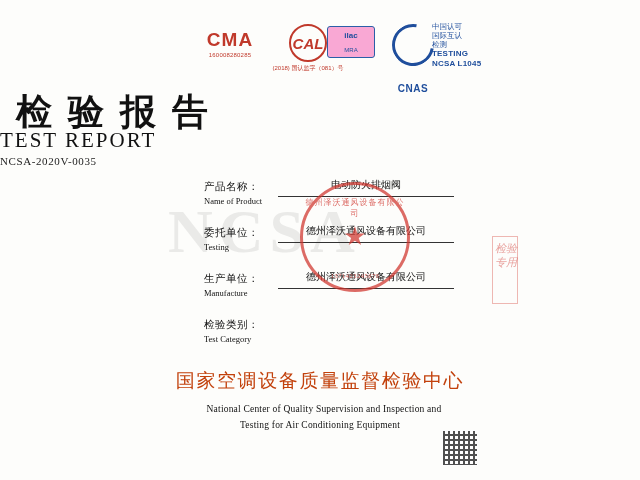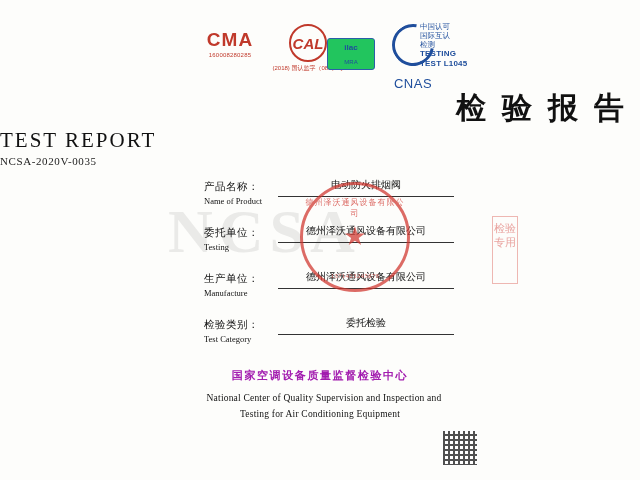--- a/index.html
+++ b/index.html
@@ -92,22 +92,22 @@
   .ilac {
     left: 325px;
     top: 14px;
     width: 52px;
   }
   .ilac-badge {
     width: 46px;
     height: 30px;
     border: 1px solid #2b5fa8;
     border-radius: 3px;
-    margin: 12px auto;
-    background: #22c55e;
+    margin: 0 auto;
+    background: #f9a8d4;
     position: relative;
   }
   .ilac-badge .t1 {
     position: absolute;
     left: 0; right: 0;
     top: 4px;
     font-family: "Liberation Sans", sans-serif;
     font-size: 8px;
     font-weight: bold;
     color: #1f4e9c;
@@ -131,30 +131,30 @@
     width: 36px;
     height: 36px;
     margin: 0 auto;
     border-radius: 50%;
     border: 3px solid #1f4e9c;
     border-right-color: transparent;
     transform: rotate(-35deg);
   }
   .cnas-text {
     font-family: "Liberation Sans", sans-serif;
-    font-weight: normal;
-    font-size: 13px;
+    font-weight: bold;
+    font-size: 10px;
     color: #1f4e9c;
-    margin-top: 10px;
+    margin-top: 17px;
     letter-spacing: 0.5px;
   }
 
   
   .cnas-block {
-    left: 420px;
+    left: 432px;
     top: 10px;
     width: 96px;
     text-align: left;
     font-family: "Liberation Sans", sans-serif;
     color: #1f4e9c;
     line-height: 1.22;
   }
   .cnas-block .cn {
     font-size: 7.5px;
   }
@@ -163,23 +163,23 @@
     font-weight: bold;
     letter-spacing: 0.2px;
   }
 
   
   .title-cn {
     position: absolute;
     top: 88px;
     left: 0;
     width: 640px;
-    text-align: right;
+    text-align: left;
     font-family: "Liberation Serif", serif;
-    font-size: 30px;
+    font-size: 36px;
     font-weight: bold;
     letter-spacing: 16px;
     text-indent: 16px;
     color: #111;
   }
   .title-en {
     position: absolute;
     top: 128px;
     left: 0;
     width: 604px;
@@ -245,24 +245,24 @@
 
   
   .footer {
     position: absolute;
     top: 368px;
     left: 0;
     width: 640px;
     text-align: center;
   }
   .footer .org-cn {
-    font-size: 11px;
-    font-weight: bold;
+    font-size: 19px;
+    font-weight: normal;
     letter-spacing: 1.6px;
-    color: #a21caf;
+    color: #c2410c;
   }
   .footer .org-en1 {
     font-size: 9.5px;
     margin-top: 10px;
     letter-spacing: 0.2px;
     color: #111;
     padding-left: 8px;
   }
   .footer .org-en2 {
     font-size: 9.5px;
@@ -322,31 +322,32 @@
     font-size: 62px;
     font-weight: bold;
     letter-spacing: 6px;
     color: rgba(120, 120, 120, 0.14);
     pointer-events: none;
     user-select: none;
   }
   .side-stamp {
     position: absolute;
     left: 492px;
-    top: 216px;
+    top: 236px;
     width: 26px;
     height: 68px;
     border: 1px solid rgba(208, 52, 44, 0.35);
     color: rgba(208, 52, 44, 0.45);
     font-size: 11px;
     line-height: 1.25;
-    text-align: center;
+    text-align: right;
     padding-top: 5px;
     box-sizing: border-box;
     pointer-events: none;
+    font-style: italic;
   }
 
   
   .qr {
     position: absolute;
     left: 442px;
     top: 430px;
     width: 34px;
     height: 34px;
     background:
@@ -389,21 +390,21 @@
     <div class="logo cnas">
       <div class="cnas-logo"></div>
       <div class="cnas-text">CNAS</div>
     </div>
 
     <div class="logo cnas-block">
       <div class="cn">中国认可</div>
       <div class="cn">国际互认</div>
       <div class="cn">检测</div>
       <div class="en">TESTING</div>
-      <div class="en">TEST L1045</div>
+      <div class="en">NCSA L1045</div>
     </div>
   </div>
 
   <div class="watermark">NCSA</div>
 
   <div class="title-cn">检验报告</div>
   <div class="title-en">TEST REPORT</div>
   <div class="report-no">NCSA-2020V-0035</div>
 
   <div class="fields">
@@ -430,21 +431,20 @@
         <div class="en">Manufacture</div>
       </div>
       <div class="field-value">德州泽沃通风设备有限公司</div>
     </div>
 
     <div class="field-row">
       <div class="field-label">
         <div class="cn">检验类别：</div>
         <div class="en">Test Category</div>
       </div>
-      <div class="field-value">委托检验</div>
     </div>
   </div>
 
   <div class="red-stamp">
     <div class="stamp-arc">德州泽沃通风设备有限公司</div>
     <div class="star">★</div>
     <div class="stamp-bottom">1371423245678</div>
   </div>
 
   <div class="side-stamp">检验专用</div>

